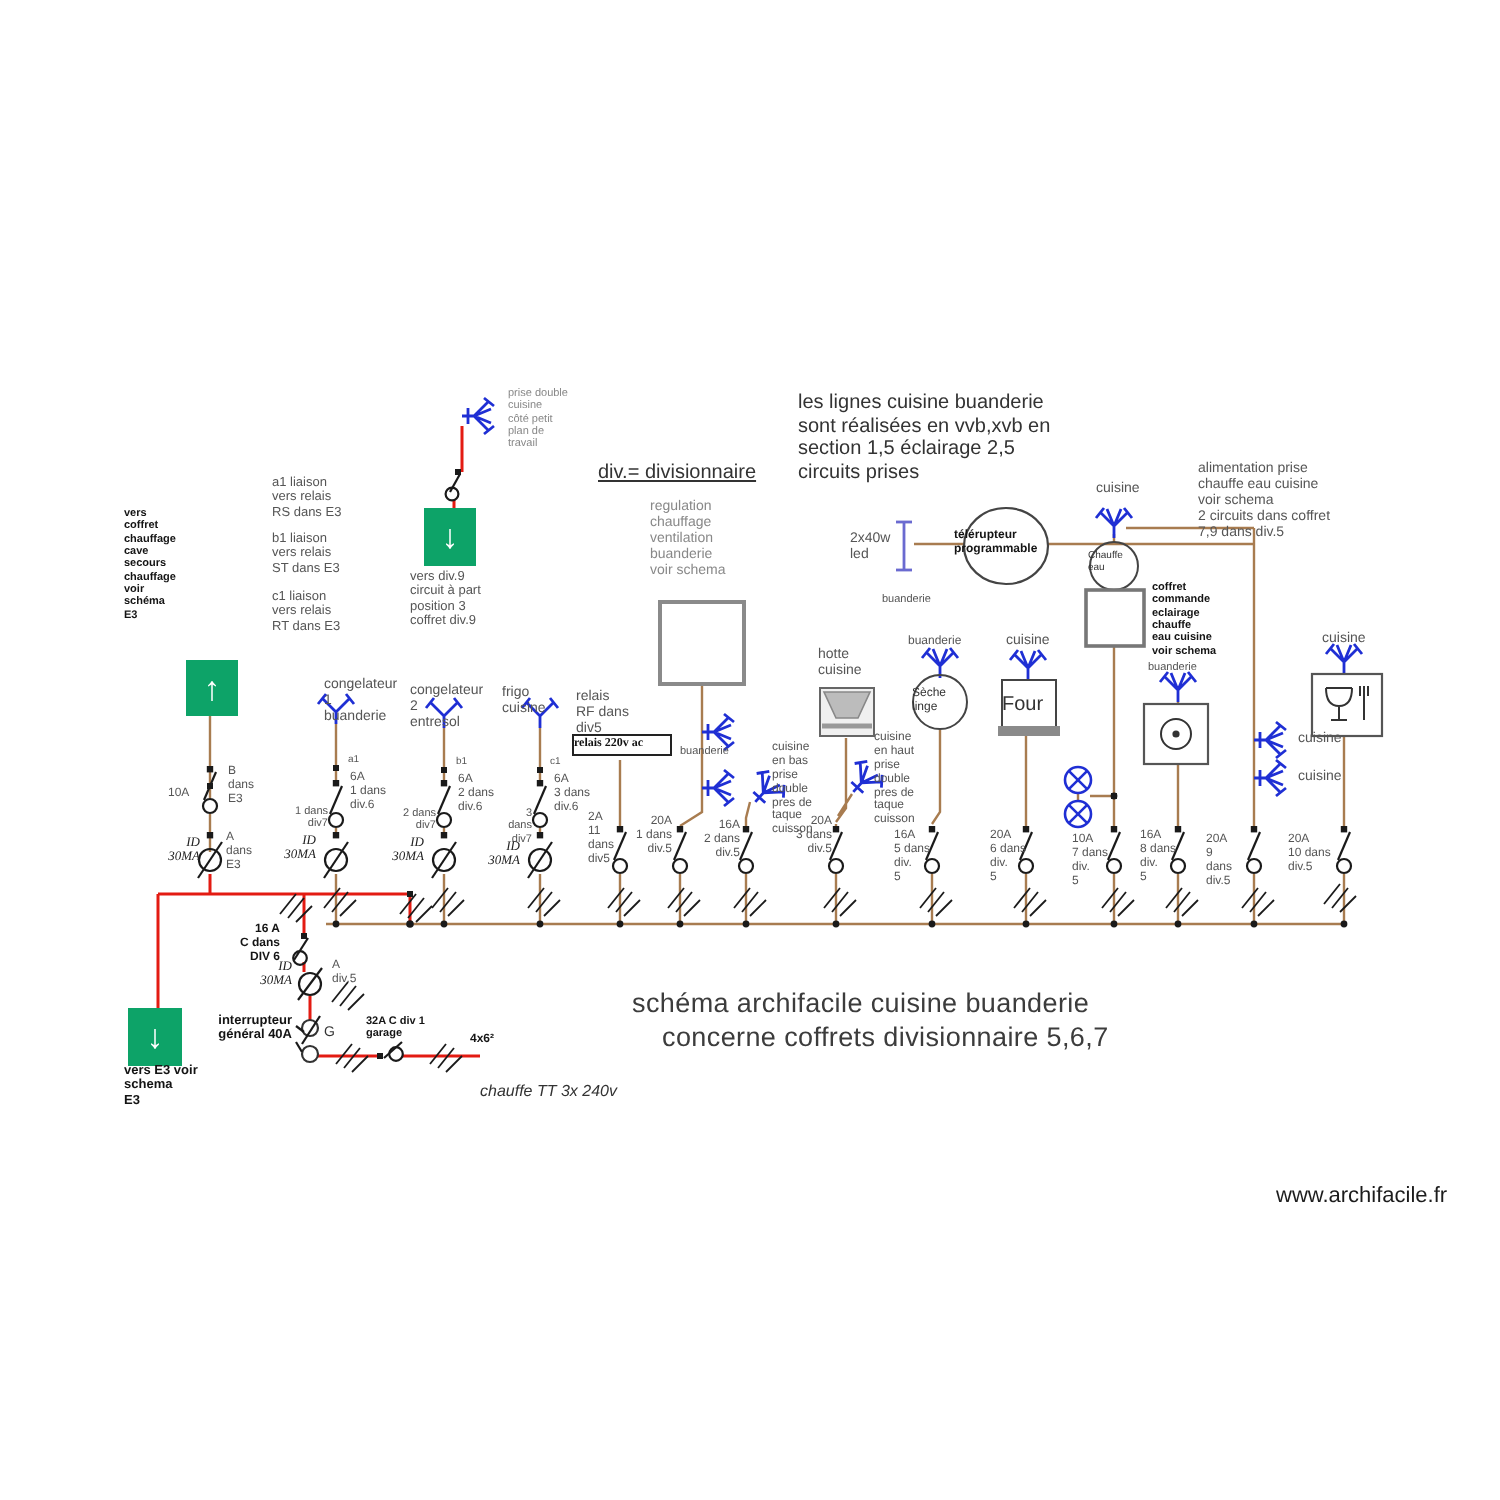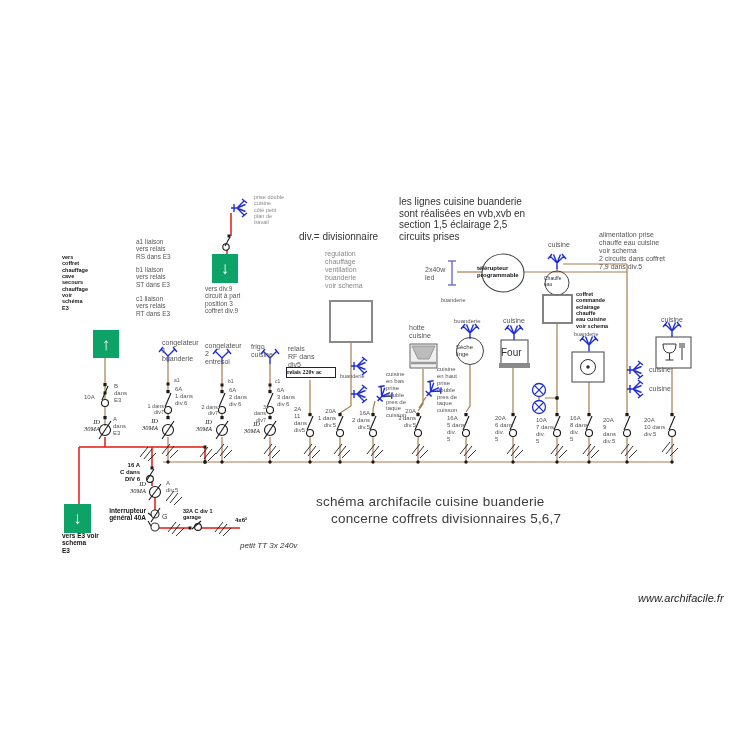--- a/index.html
+++ b/index.html
@@ -299,21 +299,21 @@
 cave
 secours
 chauffage
 voir
 schéma
 E3</div>
   <div class="L" style="left:205px;top:285px;">vers div.9
 circuit à part
 position 3
 coffret div.9</div>
-  <div class="L big" style="left:299px;top:231px;">div.= divisionnaire</div>
+  <div class="L big" style="left:299px;top:231px;text-decoration:underline;">div.= divisionnaire</div>
   <div class="L big" style="left:399px;top:196px;">les lignes cuisine buanderie
 sont réalisées en vvb,xvb en
 section 1,5 éclairage  2,5
 circuits prises</div>
   <div class="L t7" style="left:599px;top:231px;">alimentation prise
 chauffe eau cuisine
 voir schema
 2 circuits dans coffret
 7,9 dans div.5</div>
   <div class="L t7 gy" style="left:325px;top:250px;">regulation
@@ -456,19 +456,19 @@
   <div class="L serif rt" style="left:118px;top:480px;width:28px;">ID
 30MA</div>
   <div class="L t6" style="left:166px;top:480px;">A
 div.5</div>
   <div class="L b rt" style="left:88px;top:507px;width:58px;">interrupteur
 général 40A</div>
   <div class="L t7 dk" style="left:162px;top:513px;">G</div>
   <div class="L t55 b" style="left:183px;top:508px;">32A  C div 1
 garage</div>
   <div class="L t6 b" style="left:235px;top:517px;">4x6²</div>
-  <div class="L dk ital" style="left:240px;top:541px;font-size:8px;">petit TT 3x 240v</div>
+  <div class="L dk ital" style="left:240px;top:541px;font-size:8px;">chauffe TT 3x 240v</div>
 
   <div class="L ttl" style="left:316px;top:494px;">schéma archifacile cuisine buanderie</div>
-  <div class="L ttl" style="left:331px;top:511px;">concerne coffrets divisionnaires 5,6,7</div>
-  <div class="L wm" style="left:638px;top:592px;font-style:italic;">www.archifacile.fr</div>
+  <div class="L ttl" style="left:331px;top:511px;">concerne coffrets divisionnaire 5,6,7</div>
+  <div class="L wm" style="left:638px;top:592px;">www.archifacile.fr</div>
 
 </div>
 
 </body></html>

